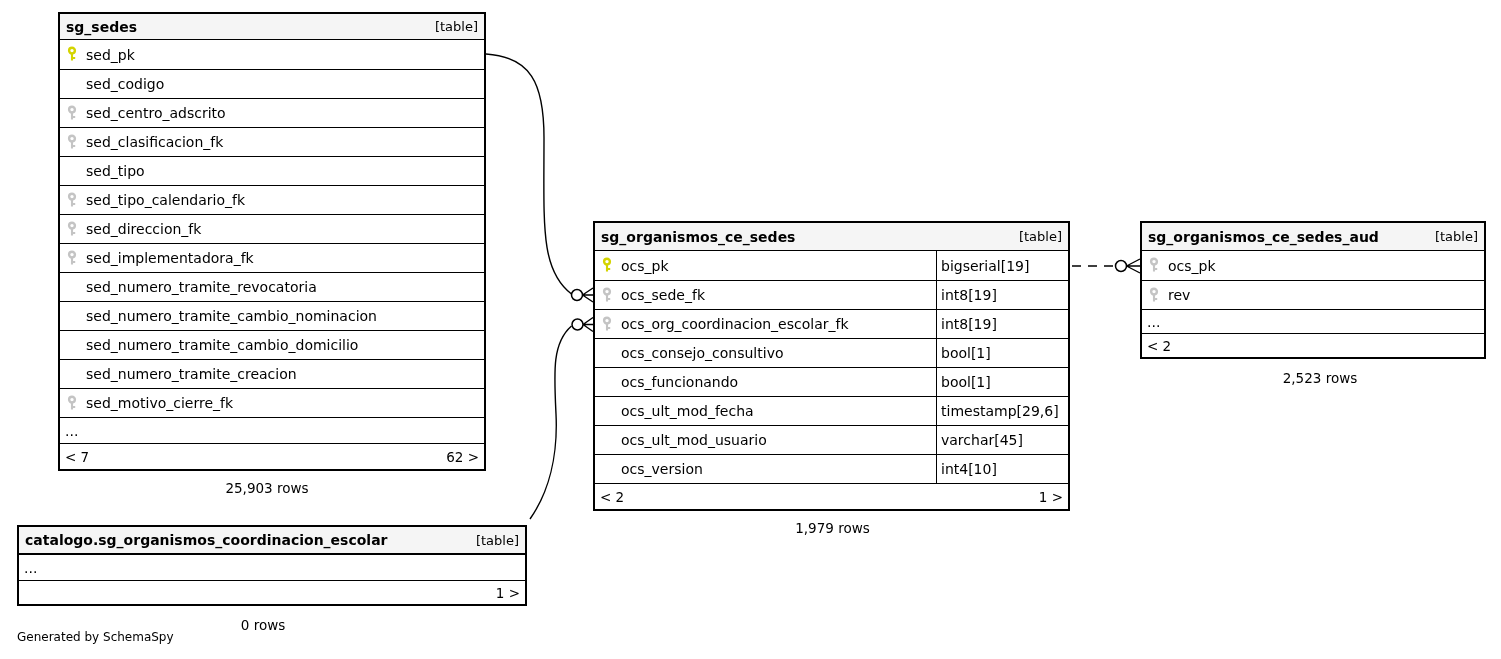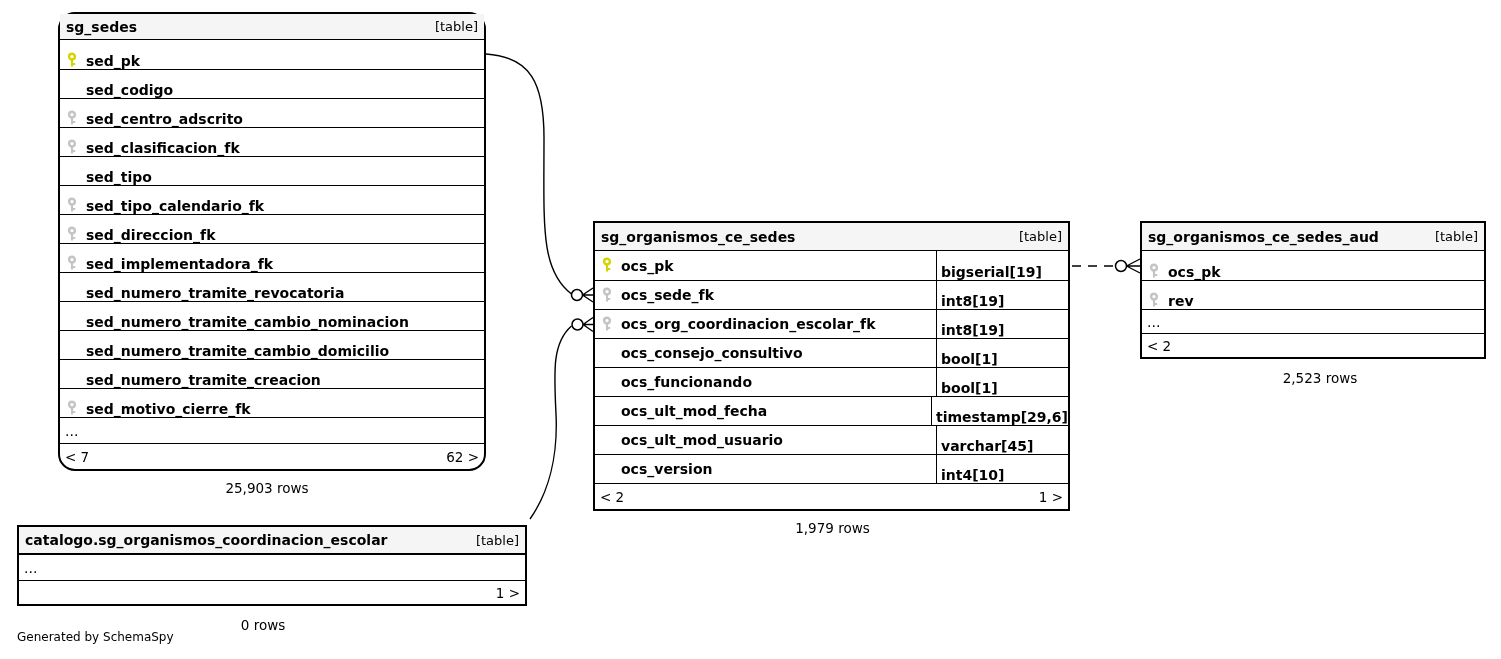--- a/index.html
+++ b/index.html
@@ -8,22 +8,22 @@
   #rel-svg{position:absolute;left:0;top:0;width:1501px;height:659px;}
 
   .dbtable{position:absolute;background:#fff;border:2px solid #000;box-sizing:border-box;font-size:14px;}
   .thead{display:flex;justify-content:space-between;align-items:center;height:26px;
          padding:0 6px;background:#f5f5f5;border-bottom:1px solid #000;box-sizing:border-box;}
   #t1 .thead,#t2 .thead{height:28px;}
   #t3 .thead{height:27px;}
   .ttitle{font-weight:bold;}
   .badge{font-weight:normal;font-size:13px;}
 
-  .trow{display:flex;align-items:flex-end;height:29px;box-sizing:border-box;
-        border-top:1px solid #000;padding-left:4px;font-weight:bold;}
+  .trow{display:flex;align-items:center;height:29px;box-sizing:border-box;
+        border-top:1px solid #000;padding-left:4px;}
   .thead + .trow{border-top:none;}
   .k{display:inline-flex;width:22px;justify-content:flex-start;align-items:center;padding-left:2px;box-sizing:border-box;}
   .pk{color:#d4d400;}
   .fk{color:#c4c4c4;}
   .cn{white-space:nowrap;}
 
   
   .namecell{display:flex;align-items:center;width:342px;height:100%;
             border-right:1px solid #000;box-sizing:border-box;}
   .typecell{padding-left:4px;white-space:nowrap;}
@@ -39,21 +39,21 @@
   #t2 .tfoot,#t3 .tfoot{height:24px;}
   .fl{display:flex;align-items:center;padding-left:5px;box-sizing:border-box;}
   .fc{display:flex;align-items:center;justify-content:center;box-sizing:border-box;
       border-left:1px solid #000;border-right:1px solid #000;margin-top:44px;}
   .fr{flex:1;display:flex;align-items:center;justify-content:flex-end;padding-right:5px;box-sizing:border-box;}
   #t0 .fl{width:118px;} #t0 .fc{width:178px;}
   #t1 .fl{width:142px;} #t1 .fc{width:191px;}
   #t2 .fl{width:100px;} #t2 .fc{width:156px;}
   #t3 .fl{width:149px;} #t3 .fc{width:190px;}
 
-  #t0{left:58px;top:12px;width:428px;border-radius:17px;}
+  #t0{left:58px;top:12px;width:428px;}
   #t1{left:593px;top:221px;width:477px;}
   #t2{left:1140px;top:221px;width:346px;}
   #t3{left:17px;top:525px;width:510px;}
 
   #generator-note{position:absolute;left:17px;top:630px;font-size:12px;}
 
   .keysvg{display:block;}
 </style>
 </head>
 <body>

